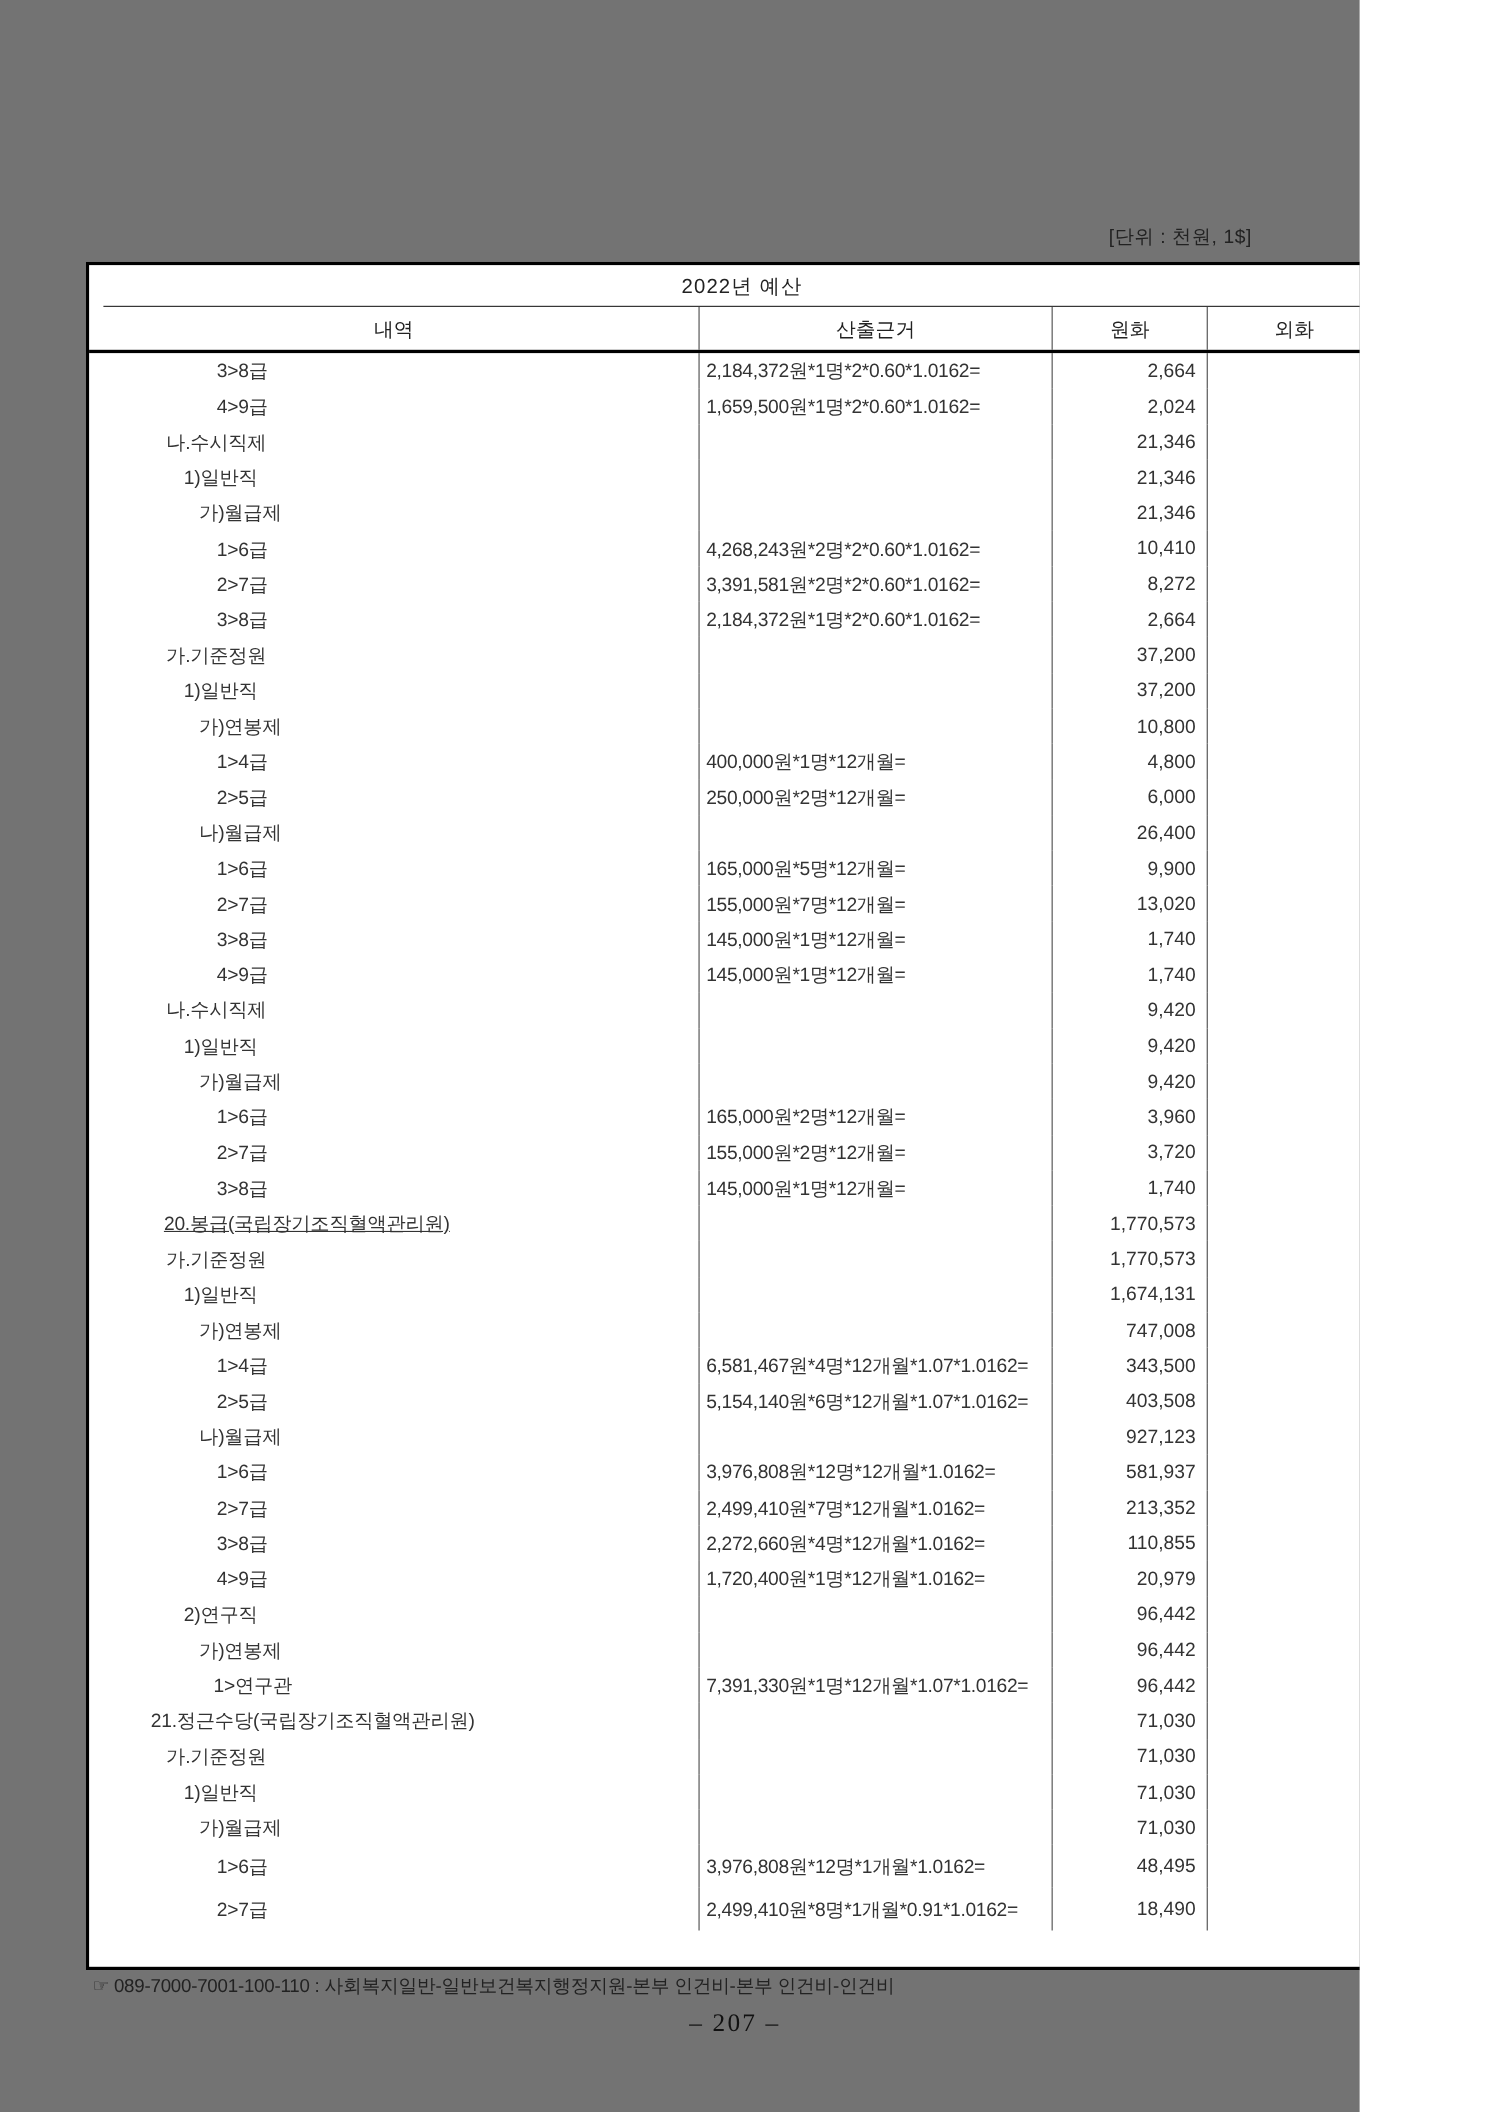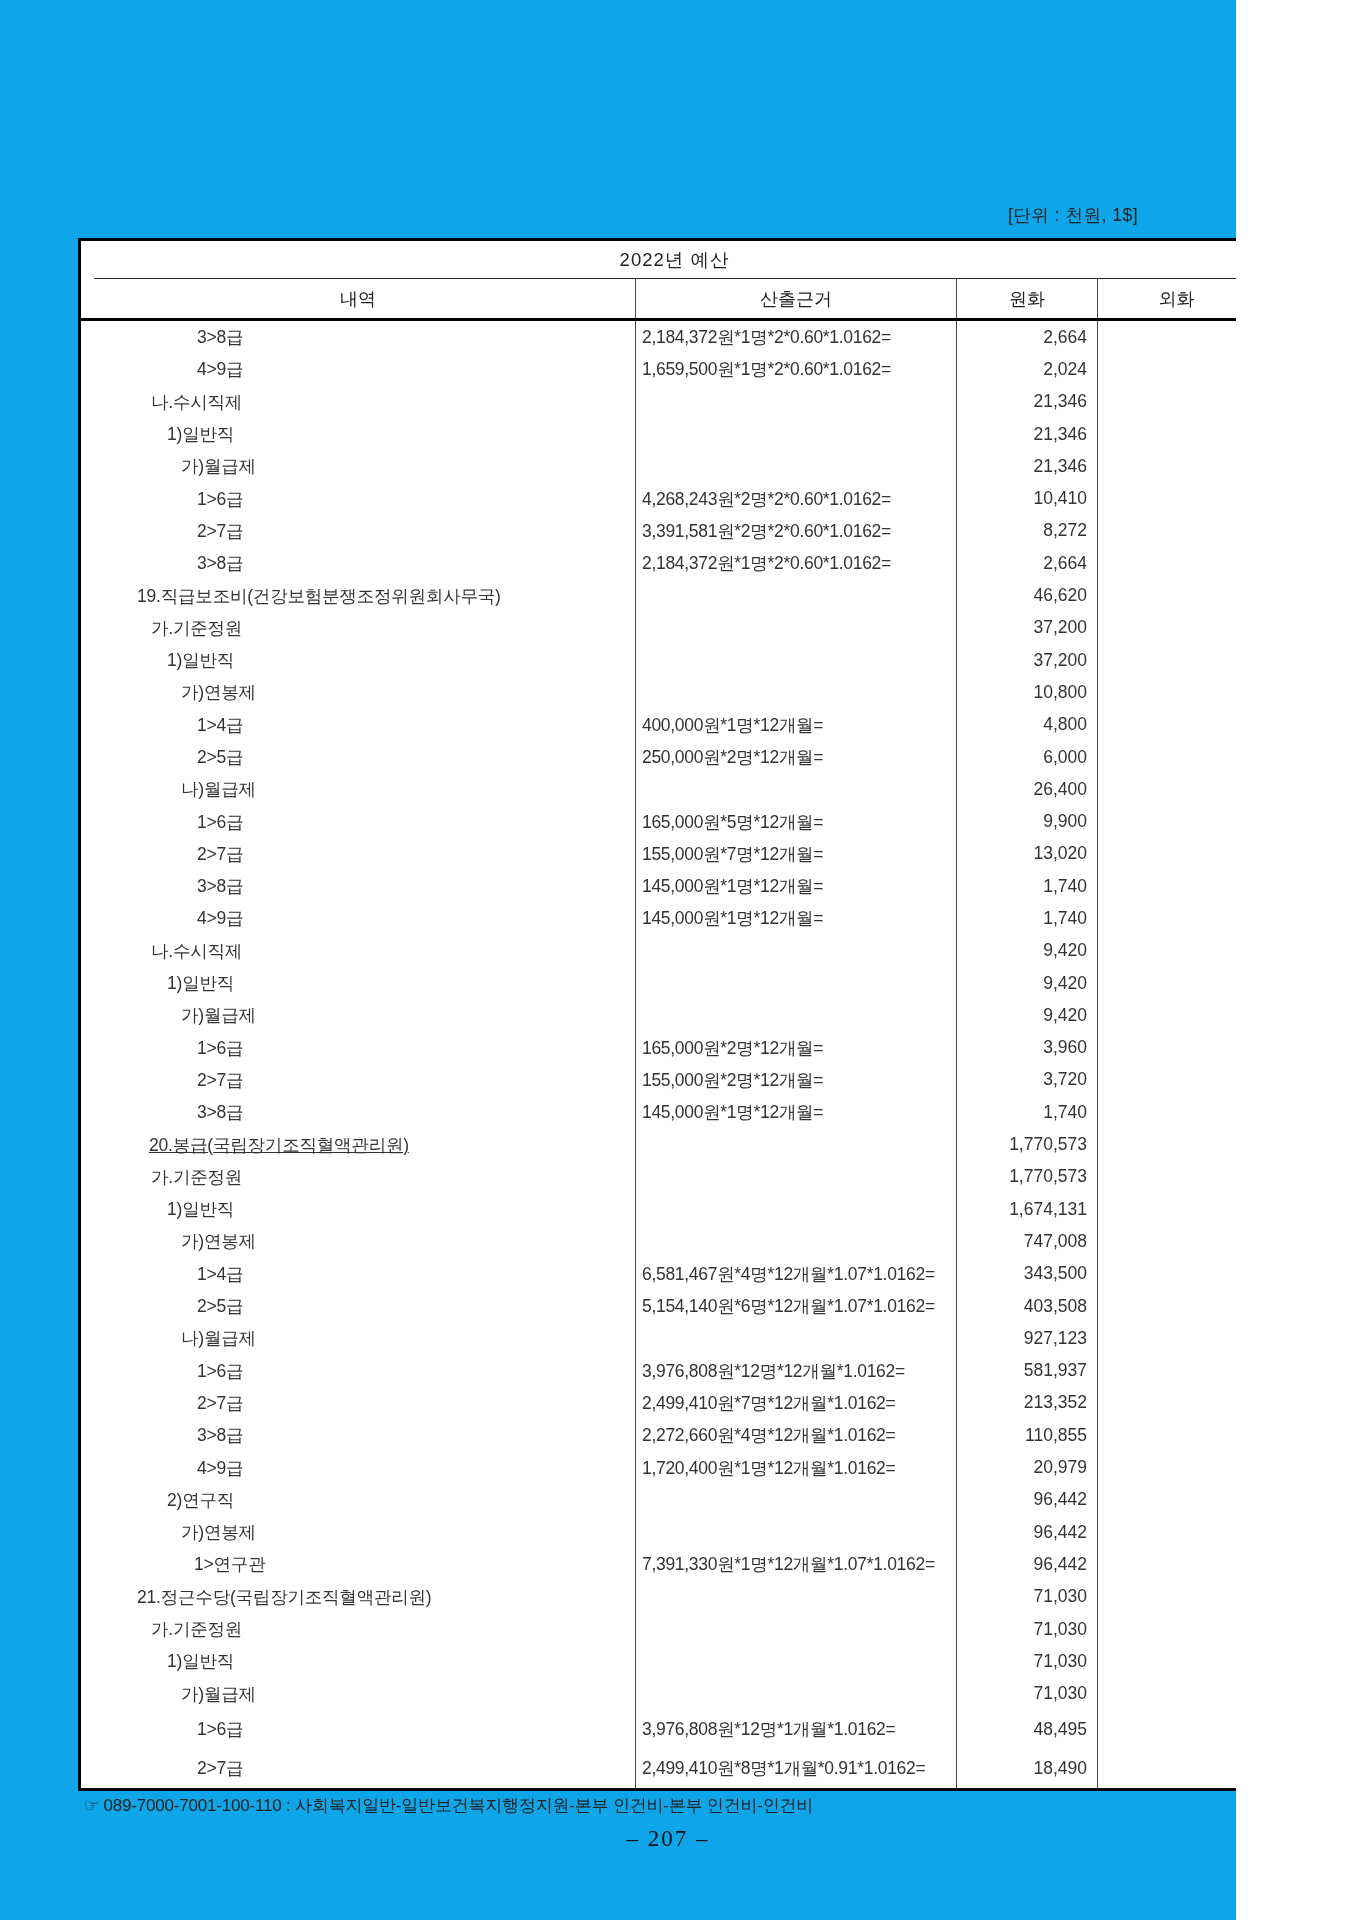--- a/index.html
+++ b/index.html
@@ -1,19 +1,19 @@
 <!DOCTYPE html>
 <html><head>
 <meta charset="utf-8">
 <style>
   html,body{margin:0;padding:0;background:#ffffff;}
   .page{
     position:relative;
     width:1236px;height:1920px;
-    background:#0ea5e9;
+    background:#737373;
     font-family:"Liberation Sans","DejaVu Sans",sans-serif;
     color:#333333;
     overflow:hidden;
   }
   .unit-label{
     position:absolute;
     right:98px;top:203px;
     font-size:17.5px;
     letter-spacing:0.5px;
     color:#222222;
@@ -156,28 +156,20 @@
         <div class="row">
           <div class="cell c1">
             <span class="name-text" style="padding-left: 116px;">3&gt;8급</span>
           </div>
           <div class="cell c2">2,184,372원*1명*2*0.60*1.0162=</div>
           <div class="cell c3">2,664</div>
           <div class="cell c4"></div>
         </div>
         <div class="row">
           <div class="cell c1">
-            <span class="name-text" style="padding-left: 56px;">19.직급보조비(건강보험분쟁조정위원회사무국)</span>
-          </div>
-          <div class="cell c2"></div>
-          <div class="cell c3">46,620</div>
-          <div class="cell c4"></div>
-        </div>
-        <div class="row">
-          <div class="cell c1">
             <span class="name-text" style="padding-left: 70px;">가.기준정원</span>
           </div>
           <div class="cell c2"></div>
           <div class="cell c3">37,200</div>
           <div class="cell c4"></div>
         </div>
         <div class="row">
           <div class="cell c1">
             <span class="name-text" style="padding-left: 86px;">1)일반직</span>
           </div>

